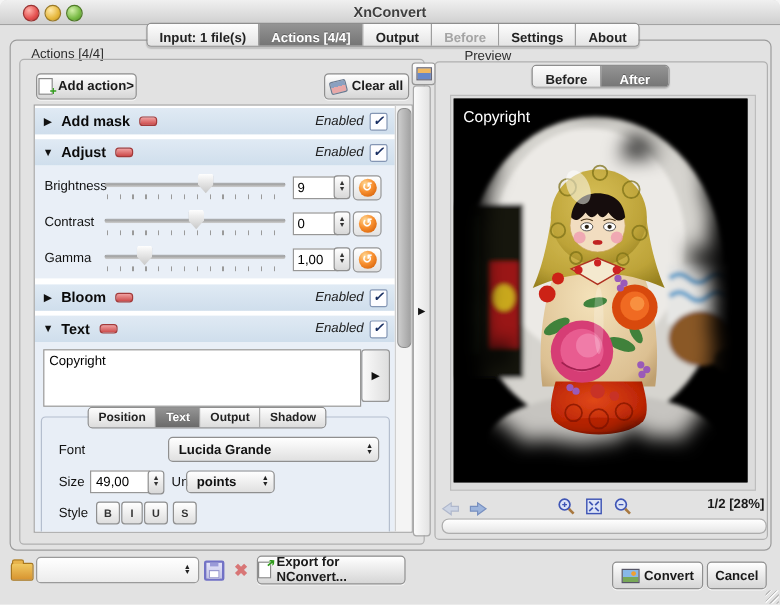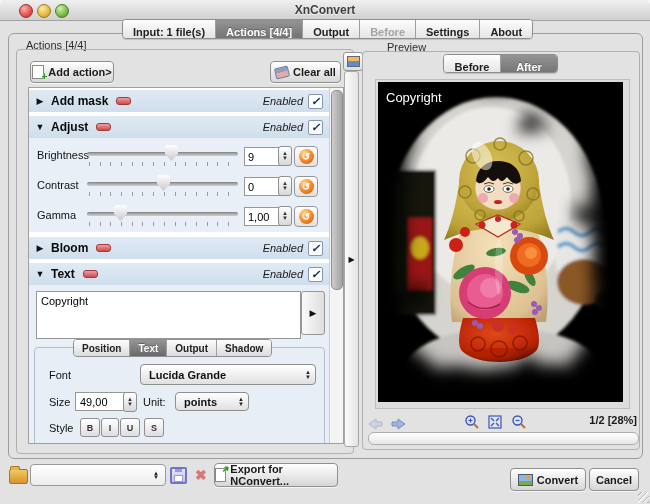--- a/index.html
+++ b/index.html
@@ -302,21 +302,21 @@
             </span>
         </div>
 
         <span class="fld-label" style="left:14px;top:48px;">Size</span>
         <input class="txt-field" style="left: 40px; top: 44px; width: 40px;" value="49,00">
         <div class="stepper" style="left:88px;top:44px;">
             <span>▲</span>
             <span>▼</span>
           </div>
         <span class="fld-label" style="left:108px;top:48px;">Unit:</span>
-        <div class="popup" style="left:140px;top:44px;width:60px;height:17px;">
+        <div class="popup" style="left:120px;top:44px;width:60px;height:17px;">
           <span>points</span>
           <span class="pop-arrows">
               <span>▲</span>
               <span>▼</span>
             </span>
         </div>
 
         <span class="fld-label" style="left:14px;top:74px;">Style</span>
         <div class="style-btn" style="left:45px;top:70px;">B</div>
         <div class="style-btn" style="left:66px;top:70px;width:16px;">I</div>

